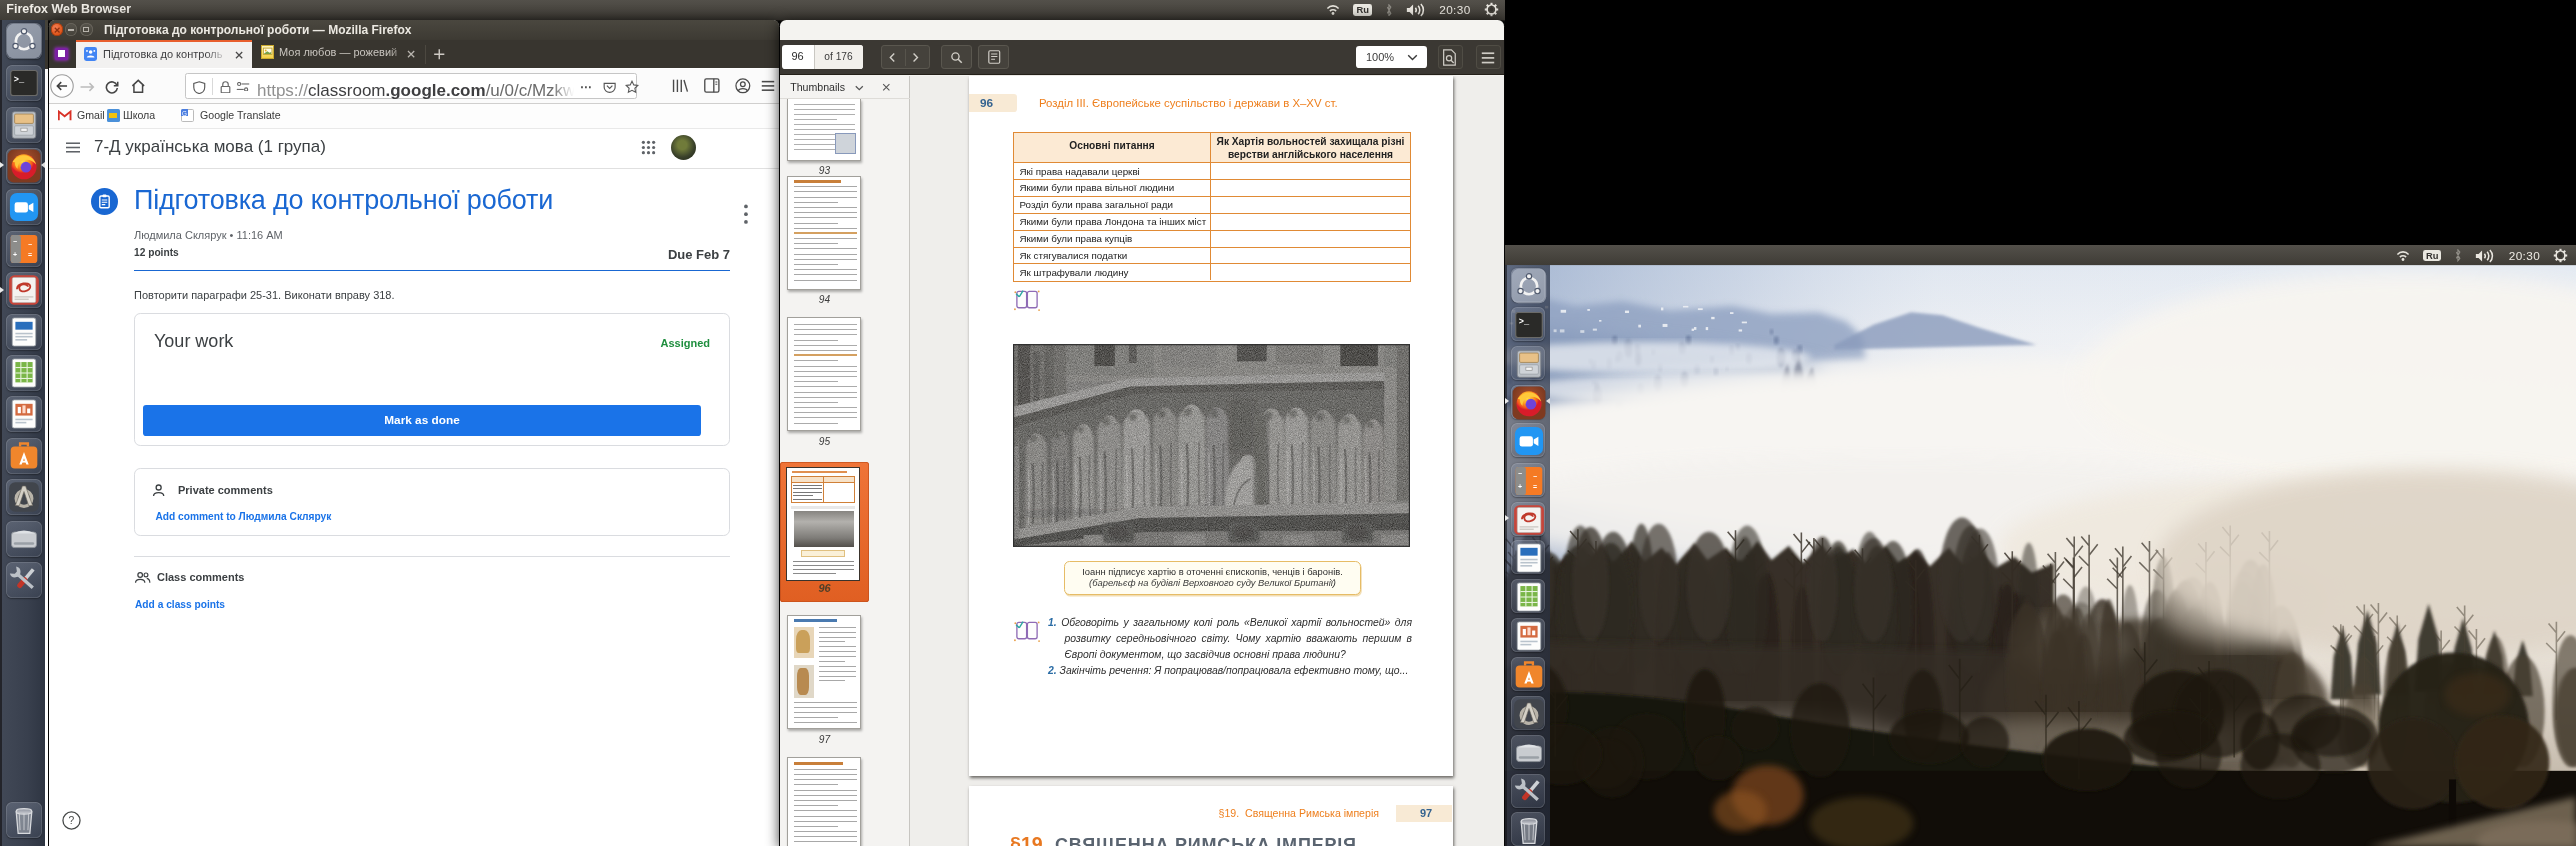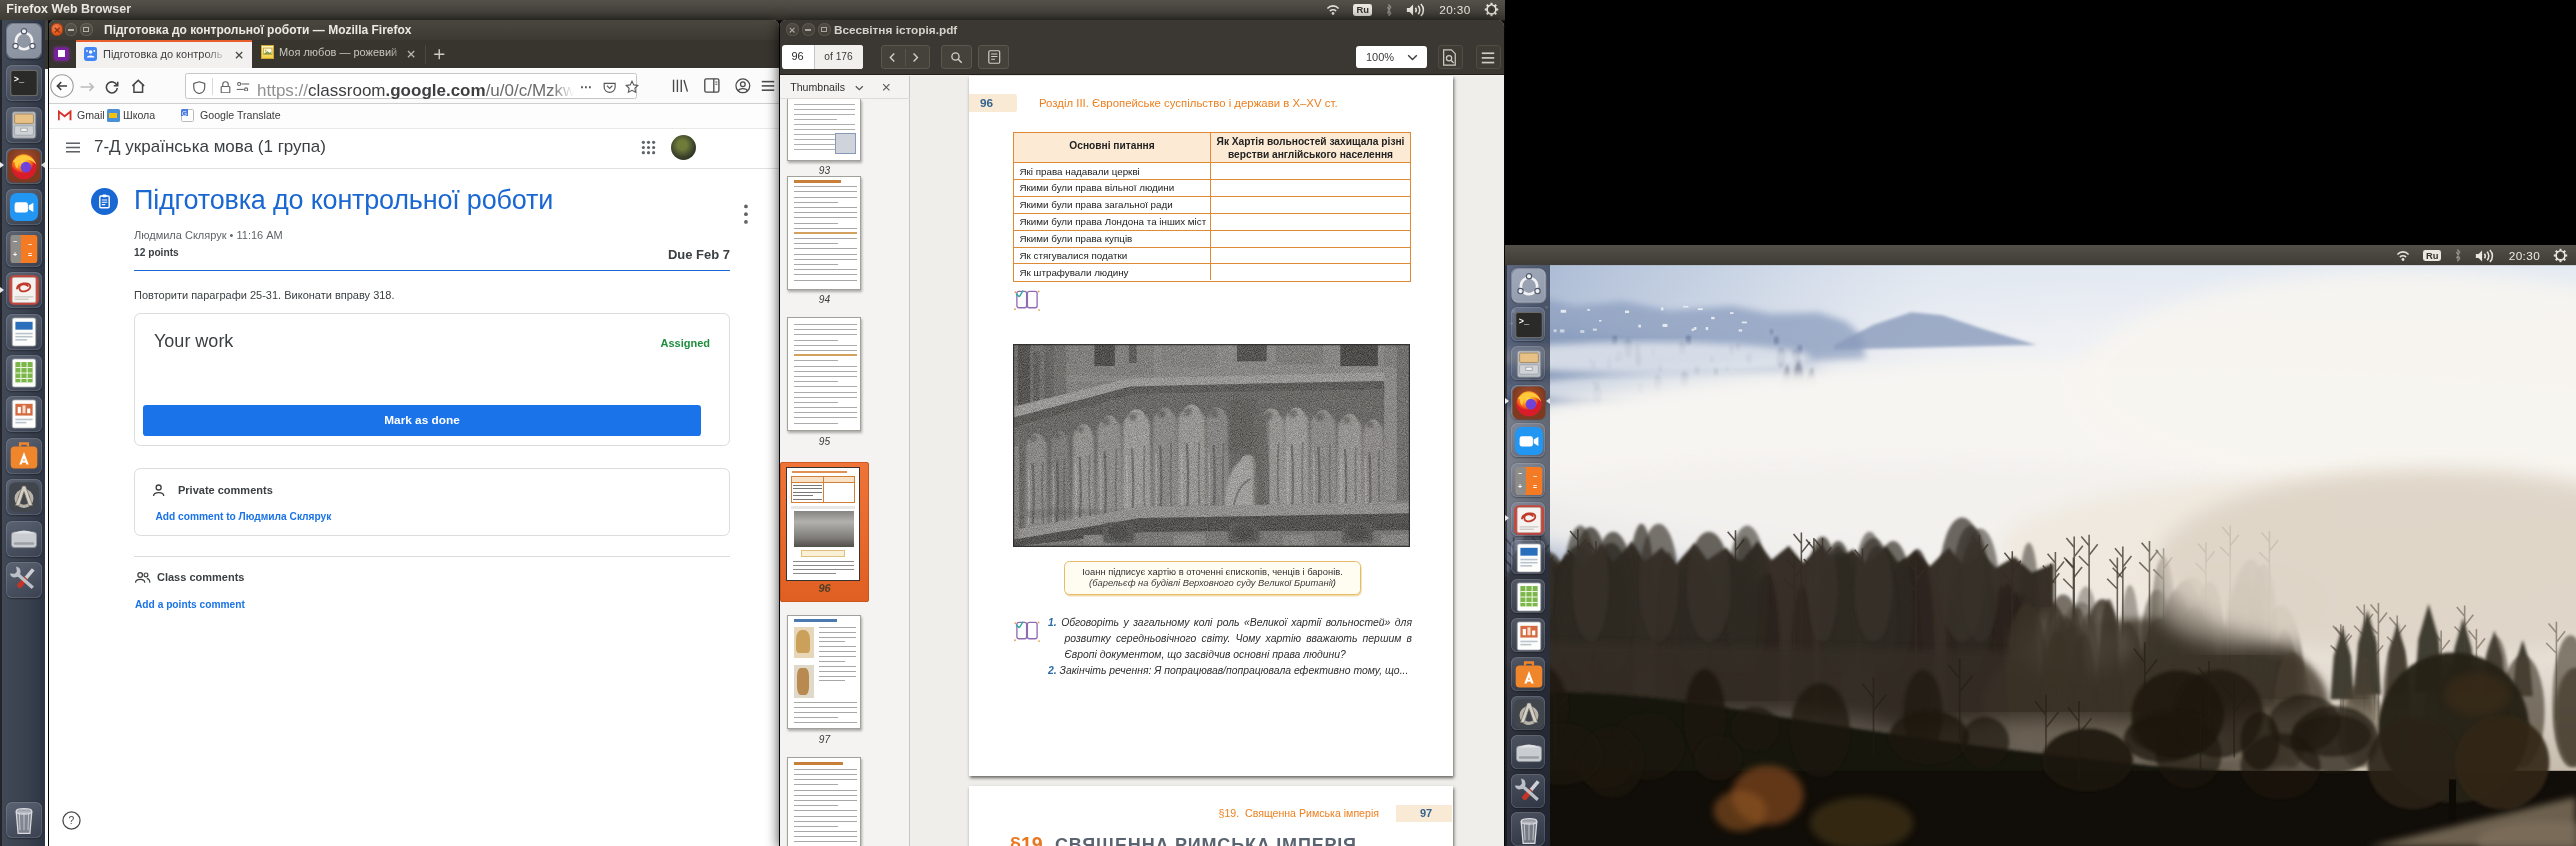--- a/index.html
+++ b/index.html
@@ -243,39 +243,28 @@
 <div class="abs" style="left:20.4px;top:42px;font-size:10.2px;font-weight:bold;color:#1a73e8;">Add comment to Людмила Склярук</div>
 </div>
 <div class="abs" style="left:85px;top:427px;width:596px;height:0.8px;background:#dadce0;"></div>
 <svg class="abs" style="left:85px;top:442px;" width="17" height="13.3" viewBox="0 0 22 17">
           <circle cx="8" cy="5" r="3" fill="none" stroke="#3c4043" stroke-width="1.6"></circle>
           <path d="M2 15 C2 9.5 14 9.5 14 15" fill="none" stroke="#3c4043" stroke-width="1.6"></path>
           <circle cx="15.5" cy="5" r="2.5" fill="none" stroke="#3c4043" stroke-width="1.5"></circle>
           <path d="M16.5 9.5 C19.5 10 20.5 12 20.5 15" fill="none" stroke="#3c4043" stroke-width="1.5"></path>
         </svg>
 <div class="abs" style="left:108px;top:442px;font-size:11px;font-weight:bold;color:#3c4043;">Class comments</div>
-<div class="abs" style="left:86px;top:470px;font-size:10.2px;font-weight:bold;color:#1a73e8;">Add a points comment</div>
+<div class="abs" style="left:86px;top:470px;font-size:10.2px;font-weight:bold;color:#1a73e8;">Add a class points</div>
 <svg class="abs" style="left:13.3px;top:682px;" width="19" height="19" viewBox="0 0 24 24">
           <circle cx="12" cy="12" r="10.8" fill="none" stroke="#444746" stroke-width="1.6"></circle>
           <text x="8.2" y="16.5" font-size="13" fill="#444746">?</text>
         </svg>
 </div>
 </div>
 <div class="abs" style="left:780px;top:19.6px;width:724px;height:827px;background:#f4f3f0;border-radius:6.3px 6.3px 0 0;box-shadow:0 1.6px 14px rgba(0,0,0,0.85);">
-<div class="abs" style="left:0;top:0;width:724px;height:20.4px;background:#3b3833;border-radius:5.5px 5.5px 0 0;">
-<div class="wbtn" style="left:6.3px;top:3.9px;background:linear-gradient(#504c45,#413d36);box-shadow:inset 0 0 0 0.8px #5d5950;"></div>
-        <svg class="abs" style="left:9.4px;top:7px;" width="6.3" height="6.3" viewBox="0 0 8 8">
-          <path d="M1 1 L7 7 M7 1 L1 7" stroke="#aaa69e" stroke-width="1.4"></path>
-        </svg>
-<div class="wbtn" style="left:22px;top:3.9px;background:linear-gradient(#504c45,#413d36);box-shadow:inset 0 0 0 0.8px #5d5950;"></div>
-        <div class="abs" style="left:25px;top:9.4px;width:6.3px;height:1.6px;background:#aaa69e;"></div>
-<div class="wbtn" style="left:38px;top:3.9px;background:linear-gradient(#504c45,#413d36);box-shadow:inset 0 0 0 0.8px #5d5950;"></div>
-        <div class="abs" style="left:41px;top:7px;width:6.3px;height:5.5px;border:1.2px solid #aaa69e;box-sizing:border-box;"></div>
-<div class="abs" style="left:54px;top:3.1px;font-size:11.8px;font-weight:bold;color:#d6d2cb;">Всесвітня історія.pdf</div>
-</div>
 <div class="abs" style="left:0;top:20.4px;width:724px;height:35px;background:#3b3833;border-bottom:0.8px solid #242019;box-sizing:border-box;">
 <div class="abs" style="left:1.6px;top:5.5px;width:81px;height:23.5px;background:#fff;border-radius:3.1px;"></div>
 <div class="abs" style="left:34px;top:5.5px;width:49px;height:23.5px;background:#f2f0ec;border-radius:0 3.1px 3.1px 0;border-left:0.8px solid #c9c7c2;box-sizing:border-box;"></div>
 <div class="abs" style="left:1.6px;top:5.5px;width:32px;height:23.5px;text-align:center;font-size:11px;color:#2a2a2a;line-height:23.5px;">96</div>
 <div class="abs" style="left:34px;top:5.5px;width:49px;height:23.5px;text-align:center;font-size:10.2px;color:#3a3a3a;line-height:23.5px;">of 176</div>
 <div class="toolbtn" style="left:101px;width:49px;"></div>
 <div class="abs" style="left:125px;top:8.6px;width:0.8px;height:17px;background:#57544c;"></div>
 <svg class="abs" style="left:108px;top:11.8px;" width="7.8" height="11" viewBox="0 0 10 14">
           <path d="M8 2 L3 7 L8 12" stroke="#d2cfc8" stroke-width="1.8" fill="none"></path>
         </svg>
@@ -460,21 +449,21 @@
             <div class="abs" style="left:0;top:6.3px;width:196px;text-align:center;font-size:10.2px;font-weight:bold;color:#222;">Основні питання</div>
             <div class="abs" style="left:197px;top:1.6px;width:199px;text-align:center;font-size:10.2px;font-weight:bold;color:#222;line-height:13px;">Як Хартія вольностей захищала різні верстви англійського населення</div>
             <div class="abs" style="left:0;top:30px;width:196px;height:17px;border-bottom:0.8px solid #e08a35;box-sizing:border-box;"></div>
             <div class="abs" style="left:196px;top:30px;width:200px;height:17px;border-bottom:0.8px solid #e08a35;box-sizing:border-box;"></div>
             <div class="abs" style="left:5.5px;top:33px;font-size:9.8px;color:#1a1a1a;white-space:nowrap;">Які права надавали церкві</div>
             <div class="abs" style="left:0;top:47px;width:196px;height:17px;border-bottom:0.8px solid #e08a35;box-sizing:border-box;"></div>
             <div class="abs" style="left:196px;top:47px;width:200px;height:17px;border-bottom:0.8px solid #e08a35;box-sizing:border-box;"></div>
             <div class="abs" style="left:5.5px;top:49px;font-size:9.8px;color:#1a1a1a;white-space:nowrap;">Якими були права вільної людини</div>
             <div class="abs" style="left:0;top:64px;width:196px;height:17px;border-bottom:0.8px solid #e08a35;box-sizing:border-box;"></div>
             <div class="abs" style="left:196px;top:64px;width:200px;height:17px;border-bottom:0.8px solid #e08a35;box-sizing:border-box;"></div>
-            <div class="abs" style="left:5.5px;top:66px;font-size:9.8px;color:#1a1a1a;white-space:nowrap;">Якими були права загальної ради</div>
+            <div class="abs" style="left:5.5px;top:66px;font-size:9.8px;color:#1a1a1a;white-space:nowrap;">Розділ були права загальної ради</div>
             <div class="abs" style="left:0;top:81px;width:196px;height:17px;border-bottom:0.8px solid #e08a35;box-sizing:border-box;"></div>
             <div class="abs" style="left:196px;top:81px;width:200px;height:17px;border-bottom:0.8px solid #e08a35;box-sizing:border-box;"></div>
             <div class="abs" style="left:5.5px;top:83px;font-size:9.8px;color:#1a1a1a;white-space:nowrap;">Якими були права Лондона та інших міст</div>
             <div class="abs" style="left:0;top:98px;width:196px;height:17px;border-bottom:0.8px solid #e08a35;box-sizing:border-box;"></div>
             <div class="abs" style="left:196px;top:98px;width:200px;height:17px;border-bottom:0.8px solid #e08a35;box-sizing:border-box;"></div>
             <div class="abs" style="left:5.5px;top:100px;font-size:9.8px;color:#1a1a1a;white-space:nowrap;">Якими були права купців</div>
             <div class="abs" style="left:0;top:114px;width:196px;height:17px;border-bottom:0.8px solid #e08a35;box-sizing:border-box;"></div>
             <div class="abs" style="left:196px;top:114px;width:200px;height:17px;border-bottom:0.8px solid #e08a35;box-sizing:border-box;"></div>
             <div class="abs" style="left:5.5px;top:117px;font-size:9.8px;color:#1a1a1a;white-space:nowrap;">Як стягувалися податки</div>
             <div class="abs" style="left:0;top:131px;width:196px;height:17px;"></div>

